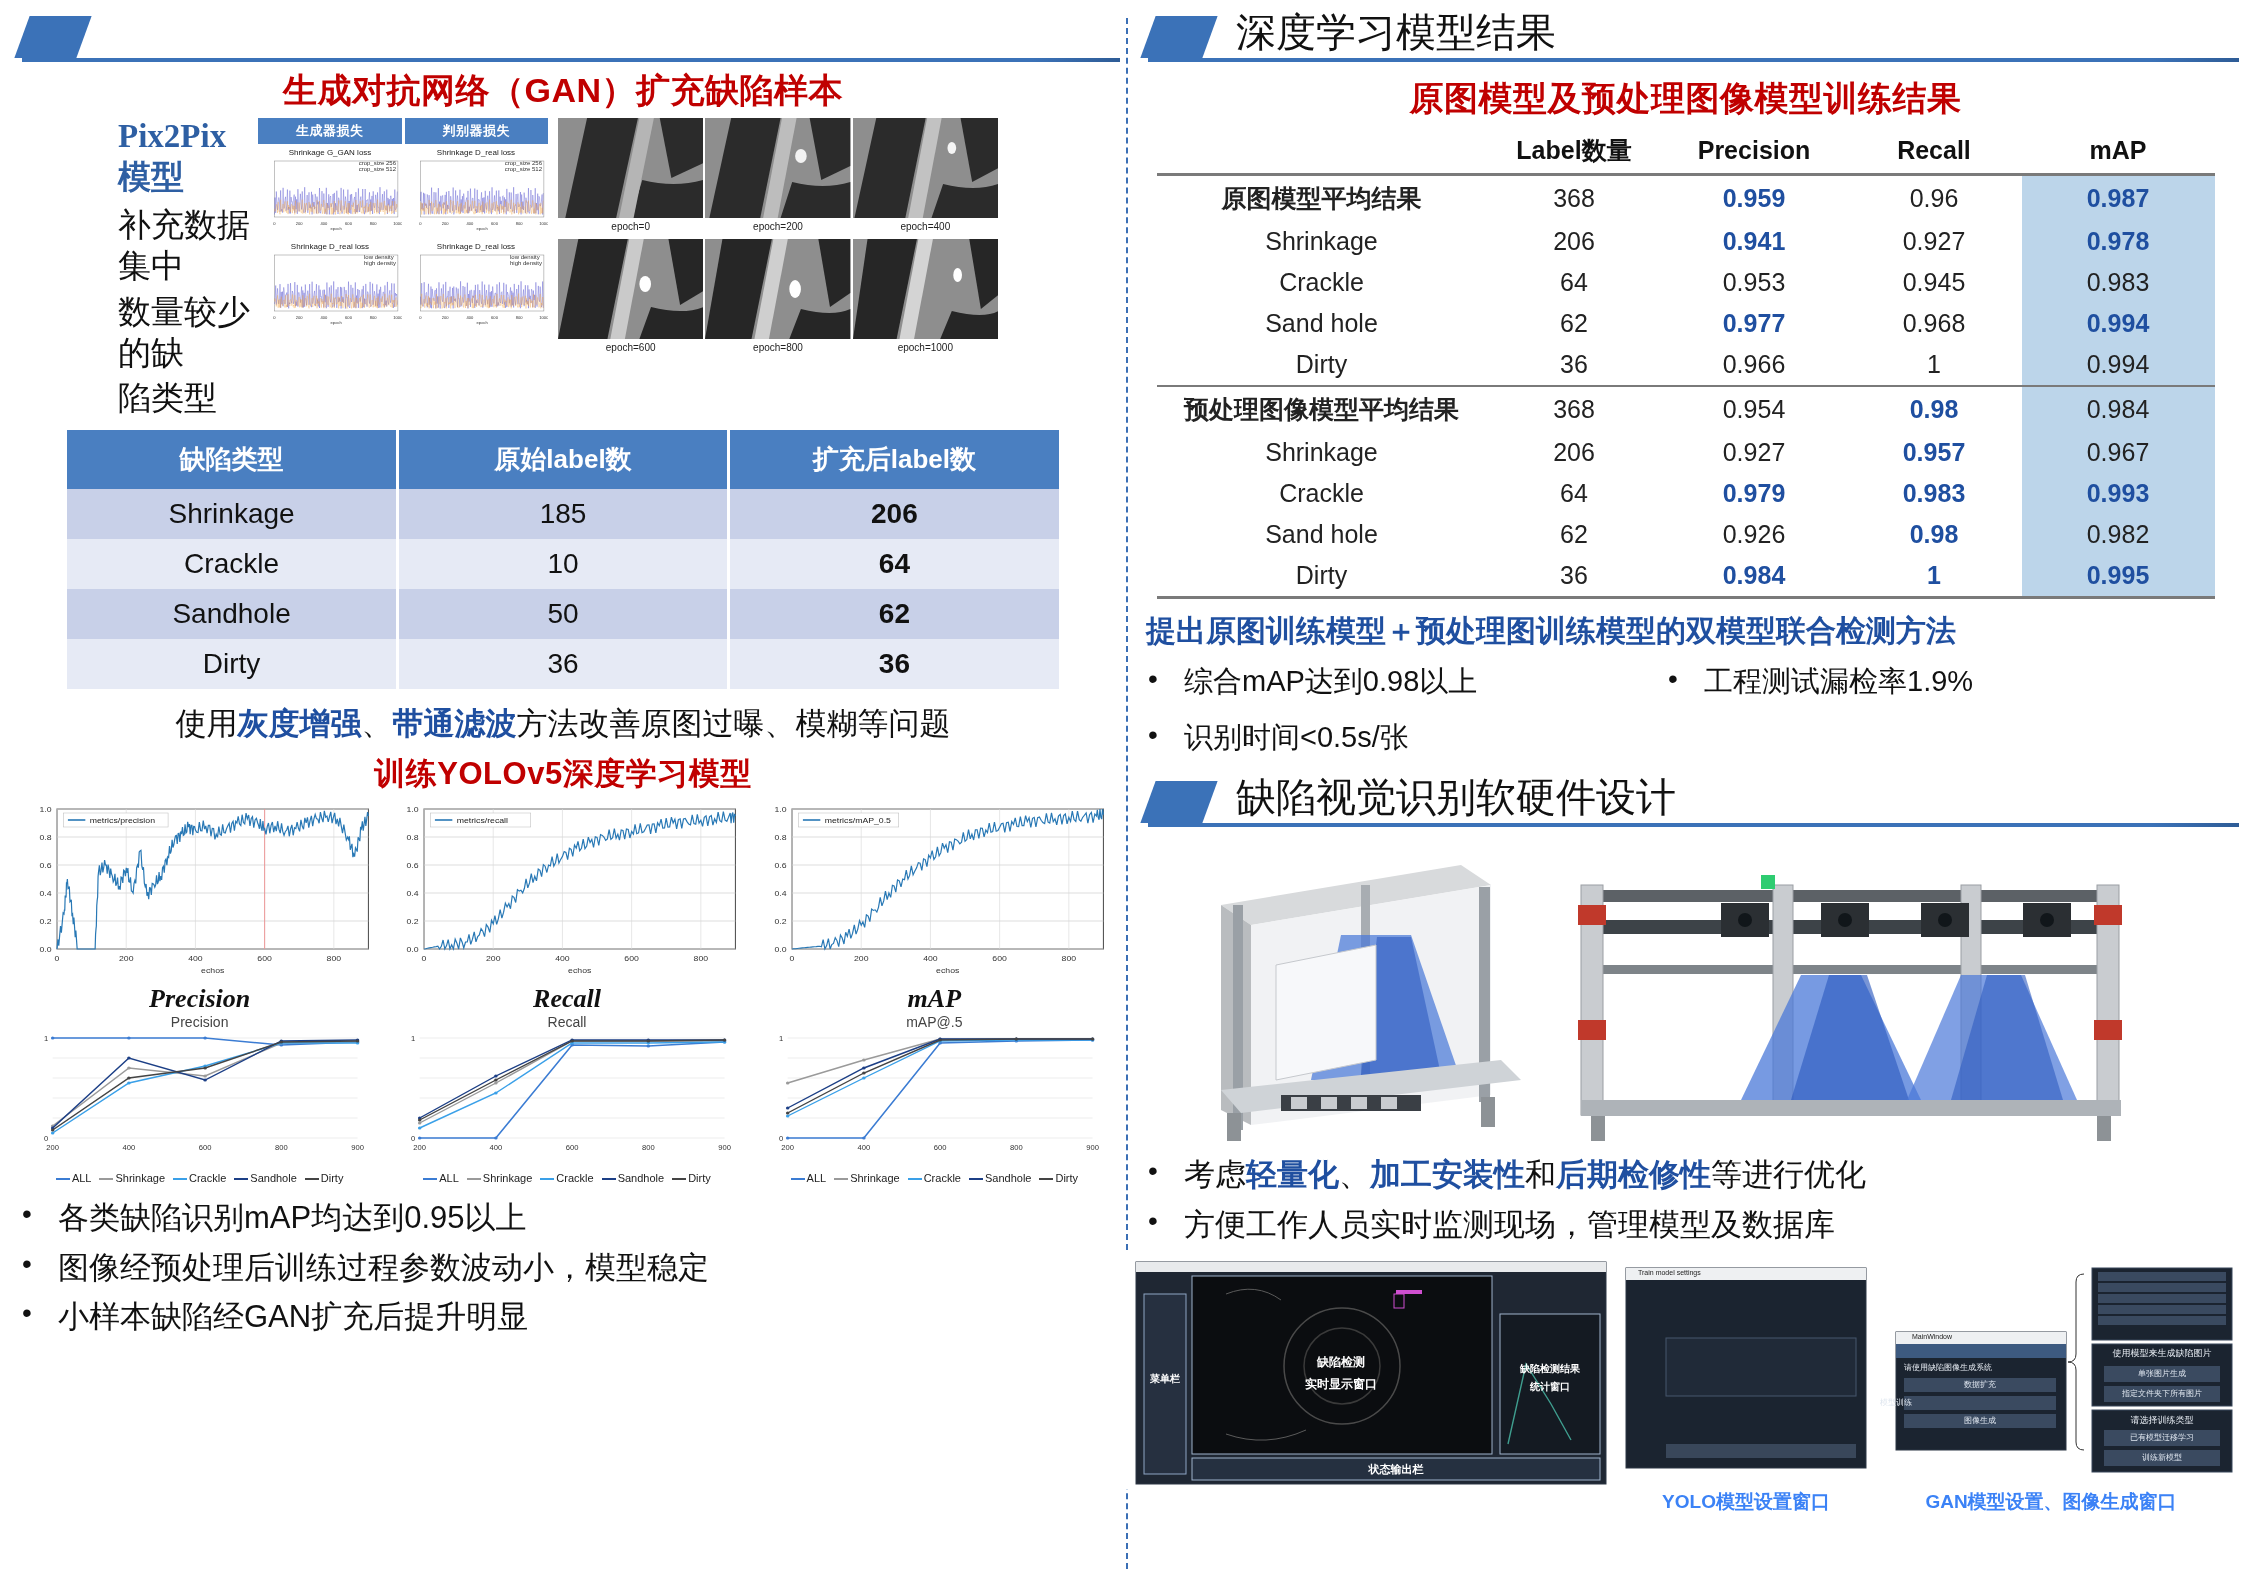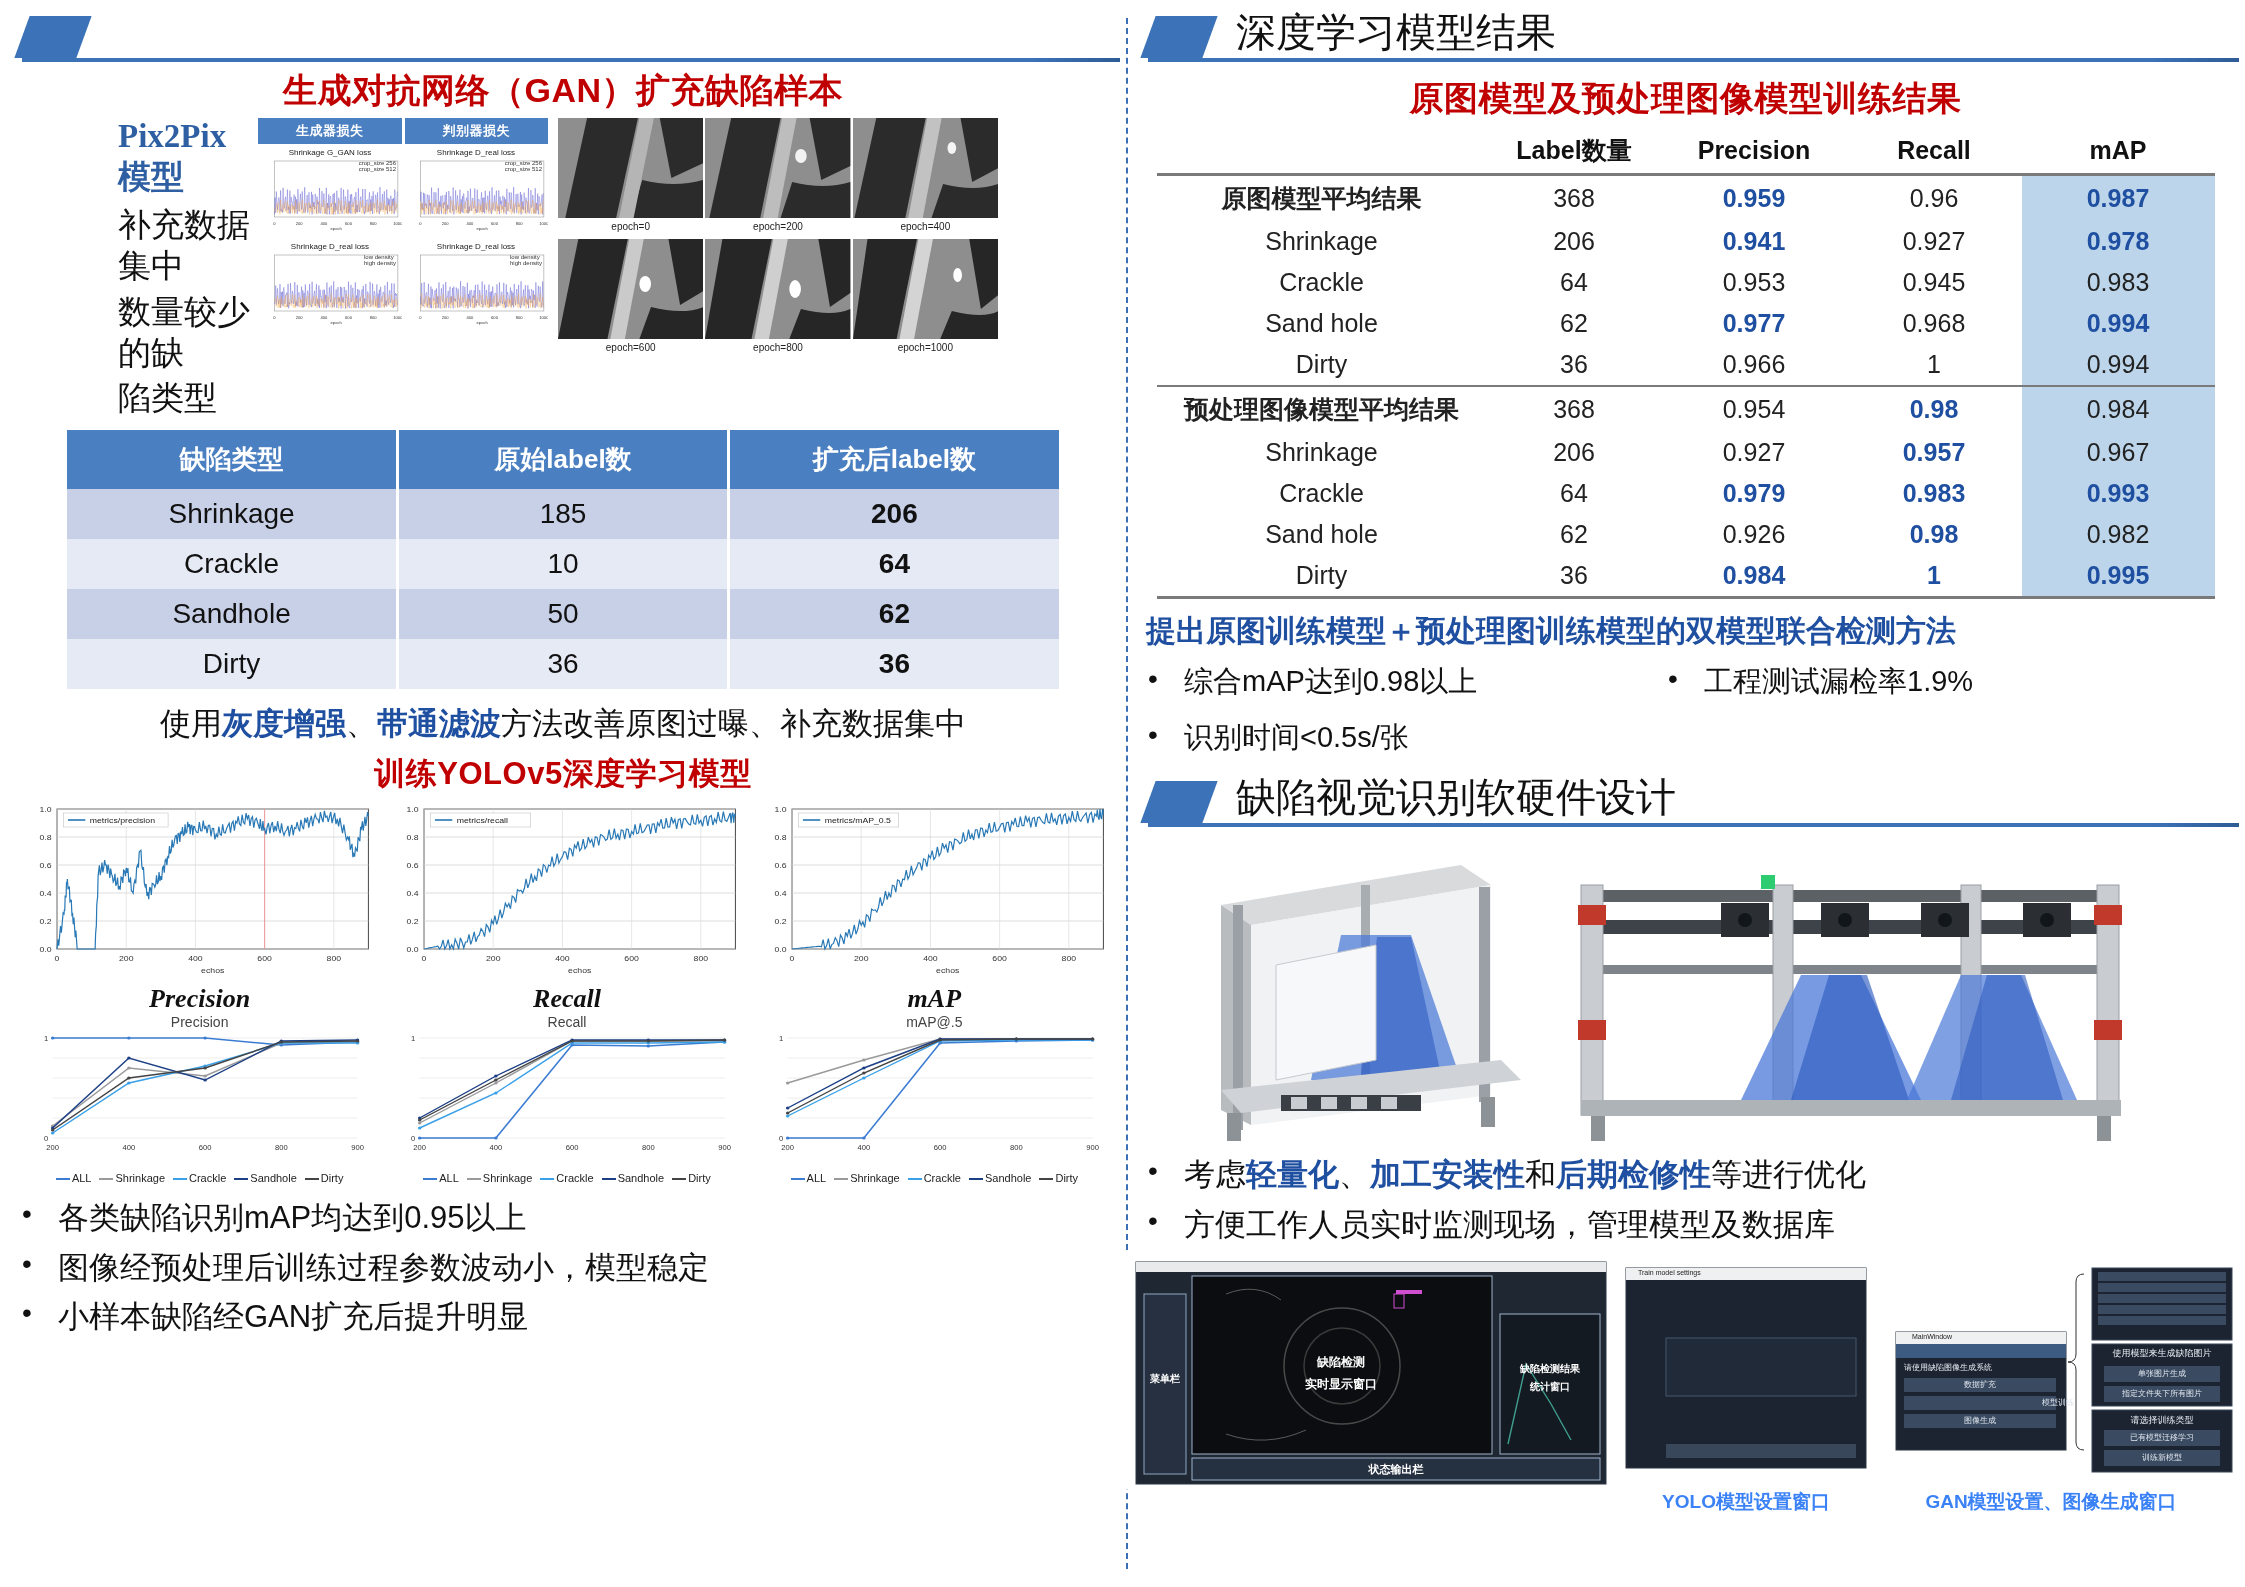--- a/index.html
+++ b/index.html
@@ -339,21 +339,21 @@
         </tr>
         <tr class="even">
           <td>Dirty</td>
           <td>36</td>
           <td class="b">36</td>
         </tr>
       </tbody>
     </table>
 
     <div class="line-note">
-      <span>使用</span><span class="hl-blue">灰度增强</span><span>、</span><span class="hl-blue">带通滤波</span><span>方法改善原图过曝、补充数据集中</span>
+      <span>使用</span><span class="hl-blue">灰度增强</span><span>、</span><span class="hl-blue">带通滤波</span><span>方法改善原图过曝、模糊等问题</span>
     </div>
 
     <div class="red-title" style="font-size:31px;margin-top:8px;">训练YOLOv5深度学习模型</div>
 
     <div class="metric-row">
       <div class="metric-box">
         <svg class="metric-chart" viewBox="0 0 330 185" preserveAspectRatio="none">
           <rect x="34" y="8" width="286" height="140" fill="#fff" stroke="#555" stroke-width="1"></rect>
           <g id="top0">
               <line x1="34" x2="320" y1="148" y2="148" stroke="#d0d0d0" stroke-width="0.7"></line>
@@ -872,21 +872,21 @@
       <div style="position:absolute;left:22px;top:118px;width:34px;text-align:center;color:#fff;font-size:10px;font-weight:700;">菜单栏</div>
       <div style="position:absolute;left:120px;top:100px;width:190px;text-align:center;color:#fff;font-size:12px;font-weight:700;">缺陷检测</div>
       <div style="position:absolute;left:120px;top:122px;width:190px;text-align:center;color:#fff;font-size:12px;font-weight:700;">实时显示窗口</div>
       <div style="position:absolute;left:374px;top:108px;width:100px;text-align:center;color:#fff;font-size:10px;font-weight:700;">缺陷检测结果</div>
       <div style="position:absolute;left:374px;top:126px;width:100px;text-align:center;color:#fff;font-size:10px;font-weight:700;">统计窗口</div>
       <div style="position:absolute;left:66px;top:208px;width:408px;text-align:center;color:#fff;font-size:11px;font-weight:700;">状态输出栏</div>
       <div style="position:absolute;left:512px;top:15px;color:#222;font-size:7px;">Train model settings</div>
       <div style="position:absolute;left:786px;top:79px;color:#222;font-size:7px;">MainWindow</div>
       <div style="position:absolute;left:778px;top:108px;width:152px;text-align:left;color:#e8edf4;font-size:8px;">请使用缺陷图像生成系统</div>
       <div style="position:absolute;left:778px;top:125px;width:152px;text-align:center;color:#dfe6ef;font-size:8px;">数据扩充</div>
-      <div style="position:absolute;left:796px;top:143px;width:152px;text-align:right;color:#dfe6ef;font-size:8px;">模型训练</div>
+      <div style="position:absolute;left:754px;top:143px;width:152px;text-align:left;color:#dfe6ef;font-size:8px;">模型训练</div>
       <div style="position:absolute;left:778px;top:161px;width:152px;text-align:center;color:#dfe6ef;font-size:8px;">图像生成</div>
       <div style="position:absolute;left:966px;top:93px;width:140px;text-align:center;color:#e8edf4;font-size:9px;">使用模型来生成缺陷图片</div>
       <div style="position:absolute;left:978px;top:114px;width:116px;text-align:center;color:#dfe6ef;font-size:8px;">单张图片生成</div>
       <div style="position:absolute;left:978px;top:134px;width:116px;text-align:center;color:#dfe6ef;font-size:8px;">指定文件夹下所有图片</div>
       <div style="position:absolute;left:966px;top:160px;width:140px;text-align:center;color:#e8edf4;font-size:9px;">请选择训练类型</div>
       <div style="position:absolute;left:978px;top:178px;width:116px;text-align:center;color:#dfe6ef;font-size:8px;">已有模型迁移学习</div>
       <div style="position:absolute;left:978px;top:198px;width:116px;text-align:center;color:#dfe6ef;font-size:8px;">训练新模型</div>
     </div>
 
     <div style="position:relative;height:26px;">

